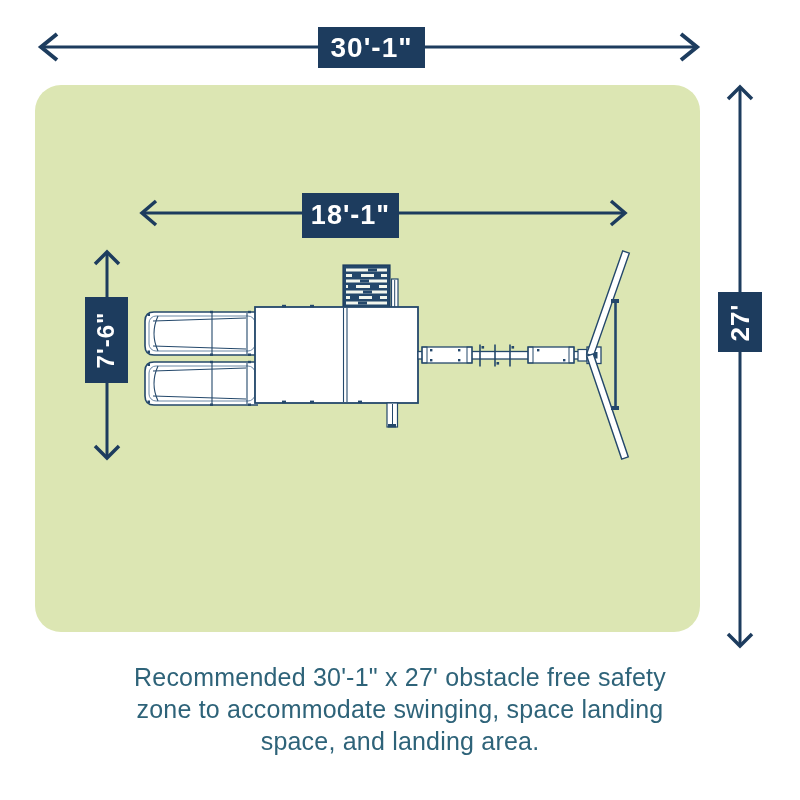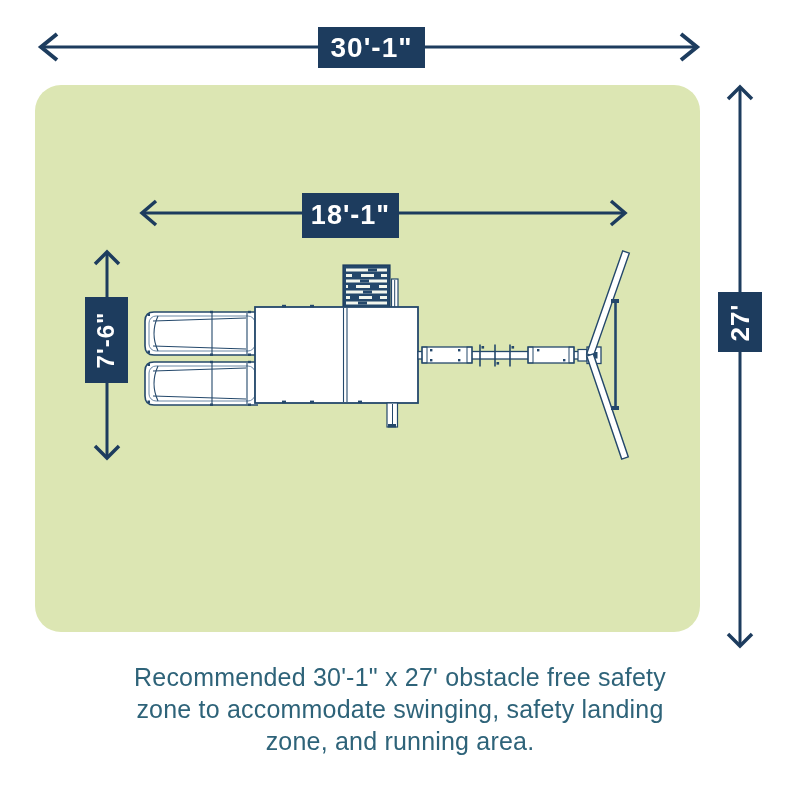--- a/index.html
+++ b/index.html
@@ -200,17 +200,17 @@
   </div>
   <div id="label-depth" class="dim-label">
     <span class="vtext">7'-6"</span>
   </div>
   <div id="label-height" class="dim-label">
     <span class="vtext">27'</span>
   </div>
 
   <div id="caption">
     <div>Recommended 30'-1" x 27' obstacle free safety</div>
-    <div>zone to accommodate swinging, safety landing</div>
-    <div>zone, and running area.</div>
+    <div>zone to accommodate swinging, space landing</div>
+    <div>space, and landing area.</div>
   </div>
 
 </div>
 
 </body></html>

